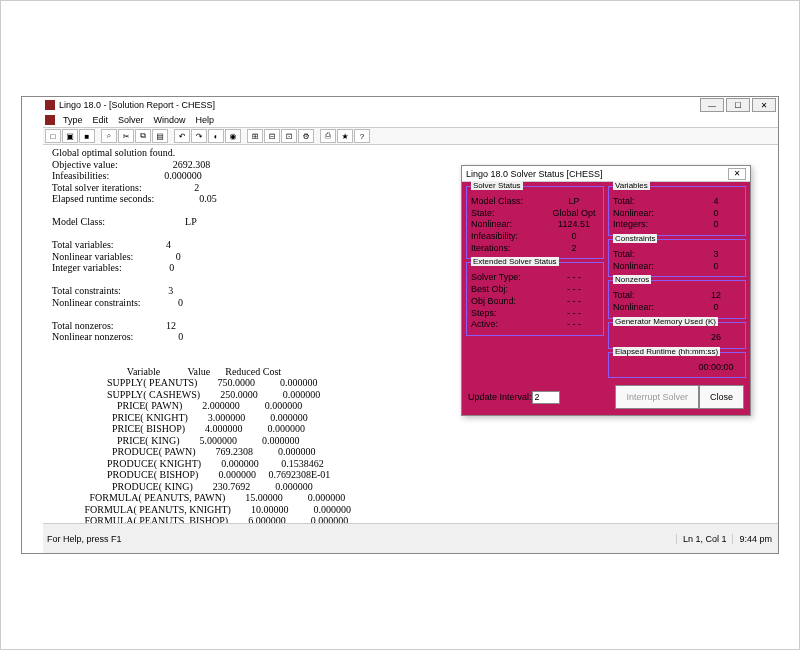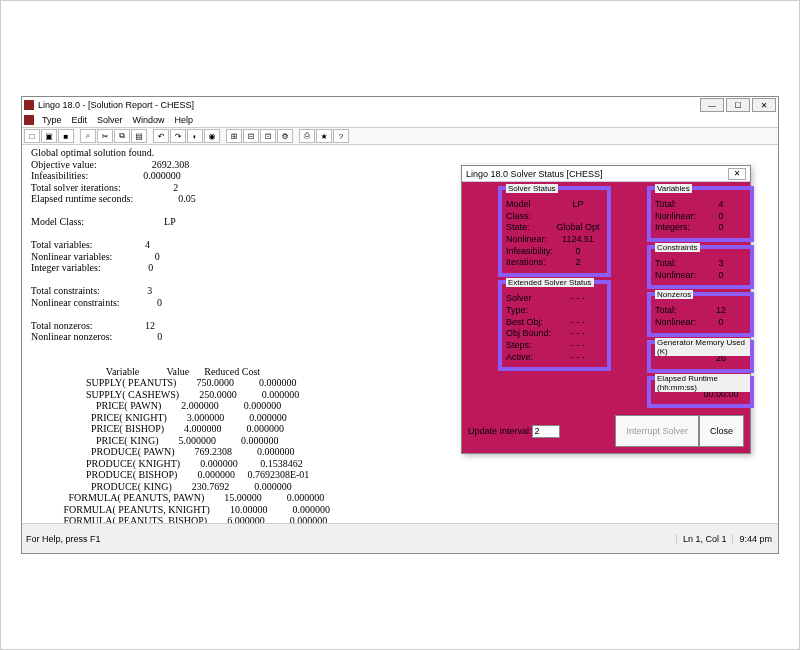--- a/index.html
+++ b/index.html
@@ -16,20 +16,21 @@
   
   .letterbox-top { position:absolute; top:0; left:0; right:0; height:95px; background:#fff; }
   .letterbox-bottom { position:absolute; bottom:0; left:0; right:0; height:95px; background:#fff; }
   .app {
     position: absolute;
     top: 95px; left: 20px; right: 20px; bottom: 95px;
     border: 1px solid #888;
     background: #fff;
     display: flex;
     flex-direction: column;
+    padding-left: 21px;
   }
   
   .titlebar {
     height: 16px;
     background: #fff;
     display: flex;
     align-items: center;
     padding: 0 2px;
     font-size: 9px;
   }
@@ -127,24 +128,23 @@
     cursor:pointer;
     font-size:8px;
   }
   .dialog .dbody {
     display: flex;
     padding: 4px;
     gap: 4px;
   }
   .dcol { flex:1; display:flex; flex-direction:column; gap:3px; }
   .group {
-    border: 4px solid #8b5cf6;
+    border: 1px solid #8b5cf6;
     padding: 9px 4px 4px 4px;
     position: relative;
-    margin-left: 32px;
   }
   .group .glabel {
     position: absolute;
     top: -6px; left: 4px;
     background: #f0f0f0;
     padding: 0 2px;
     font-size: 8px;
   }
   .kv { display:flex; justify-content:space-between; line-height:1.3; }
   .kv .k { color:#000; }
@@ -156,21 +156,21 @@
   }
   .dfoot .lbl { font-size:9px; }
   .dfoot input {
     width: 28px; height: 13px;
     border:1px solid #888;
     font-size:9px;
     padding:0 2px;
   }
   .dfoot .spacer { flex:1; }
   .dbtn {
-    height: 32px;
+    height: 24px;
     padding: 0 10px;
     border: 1px solid #888;
     background: #f8f8f8;
     cursor:pointer;
     font-size:9px;
     display:flex;align-items:center;
   }
   .dbtn.disabled { color:#999; cursor:default; }
 </style>
 </head>

